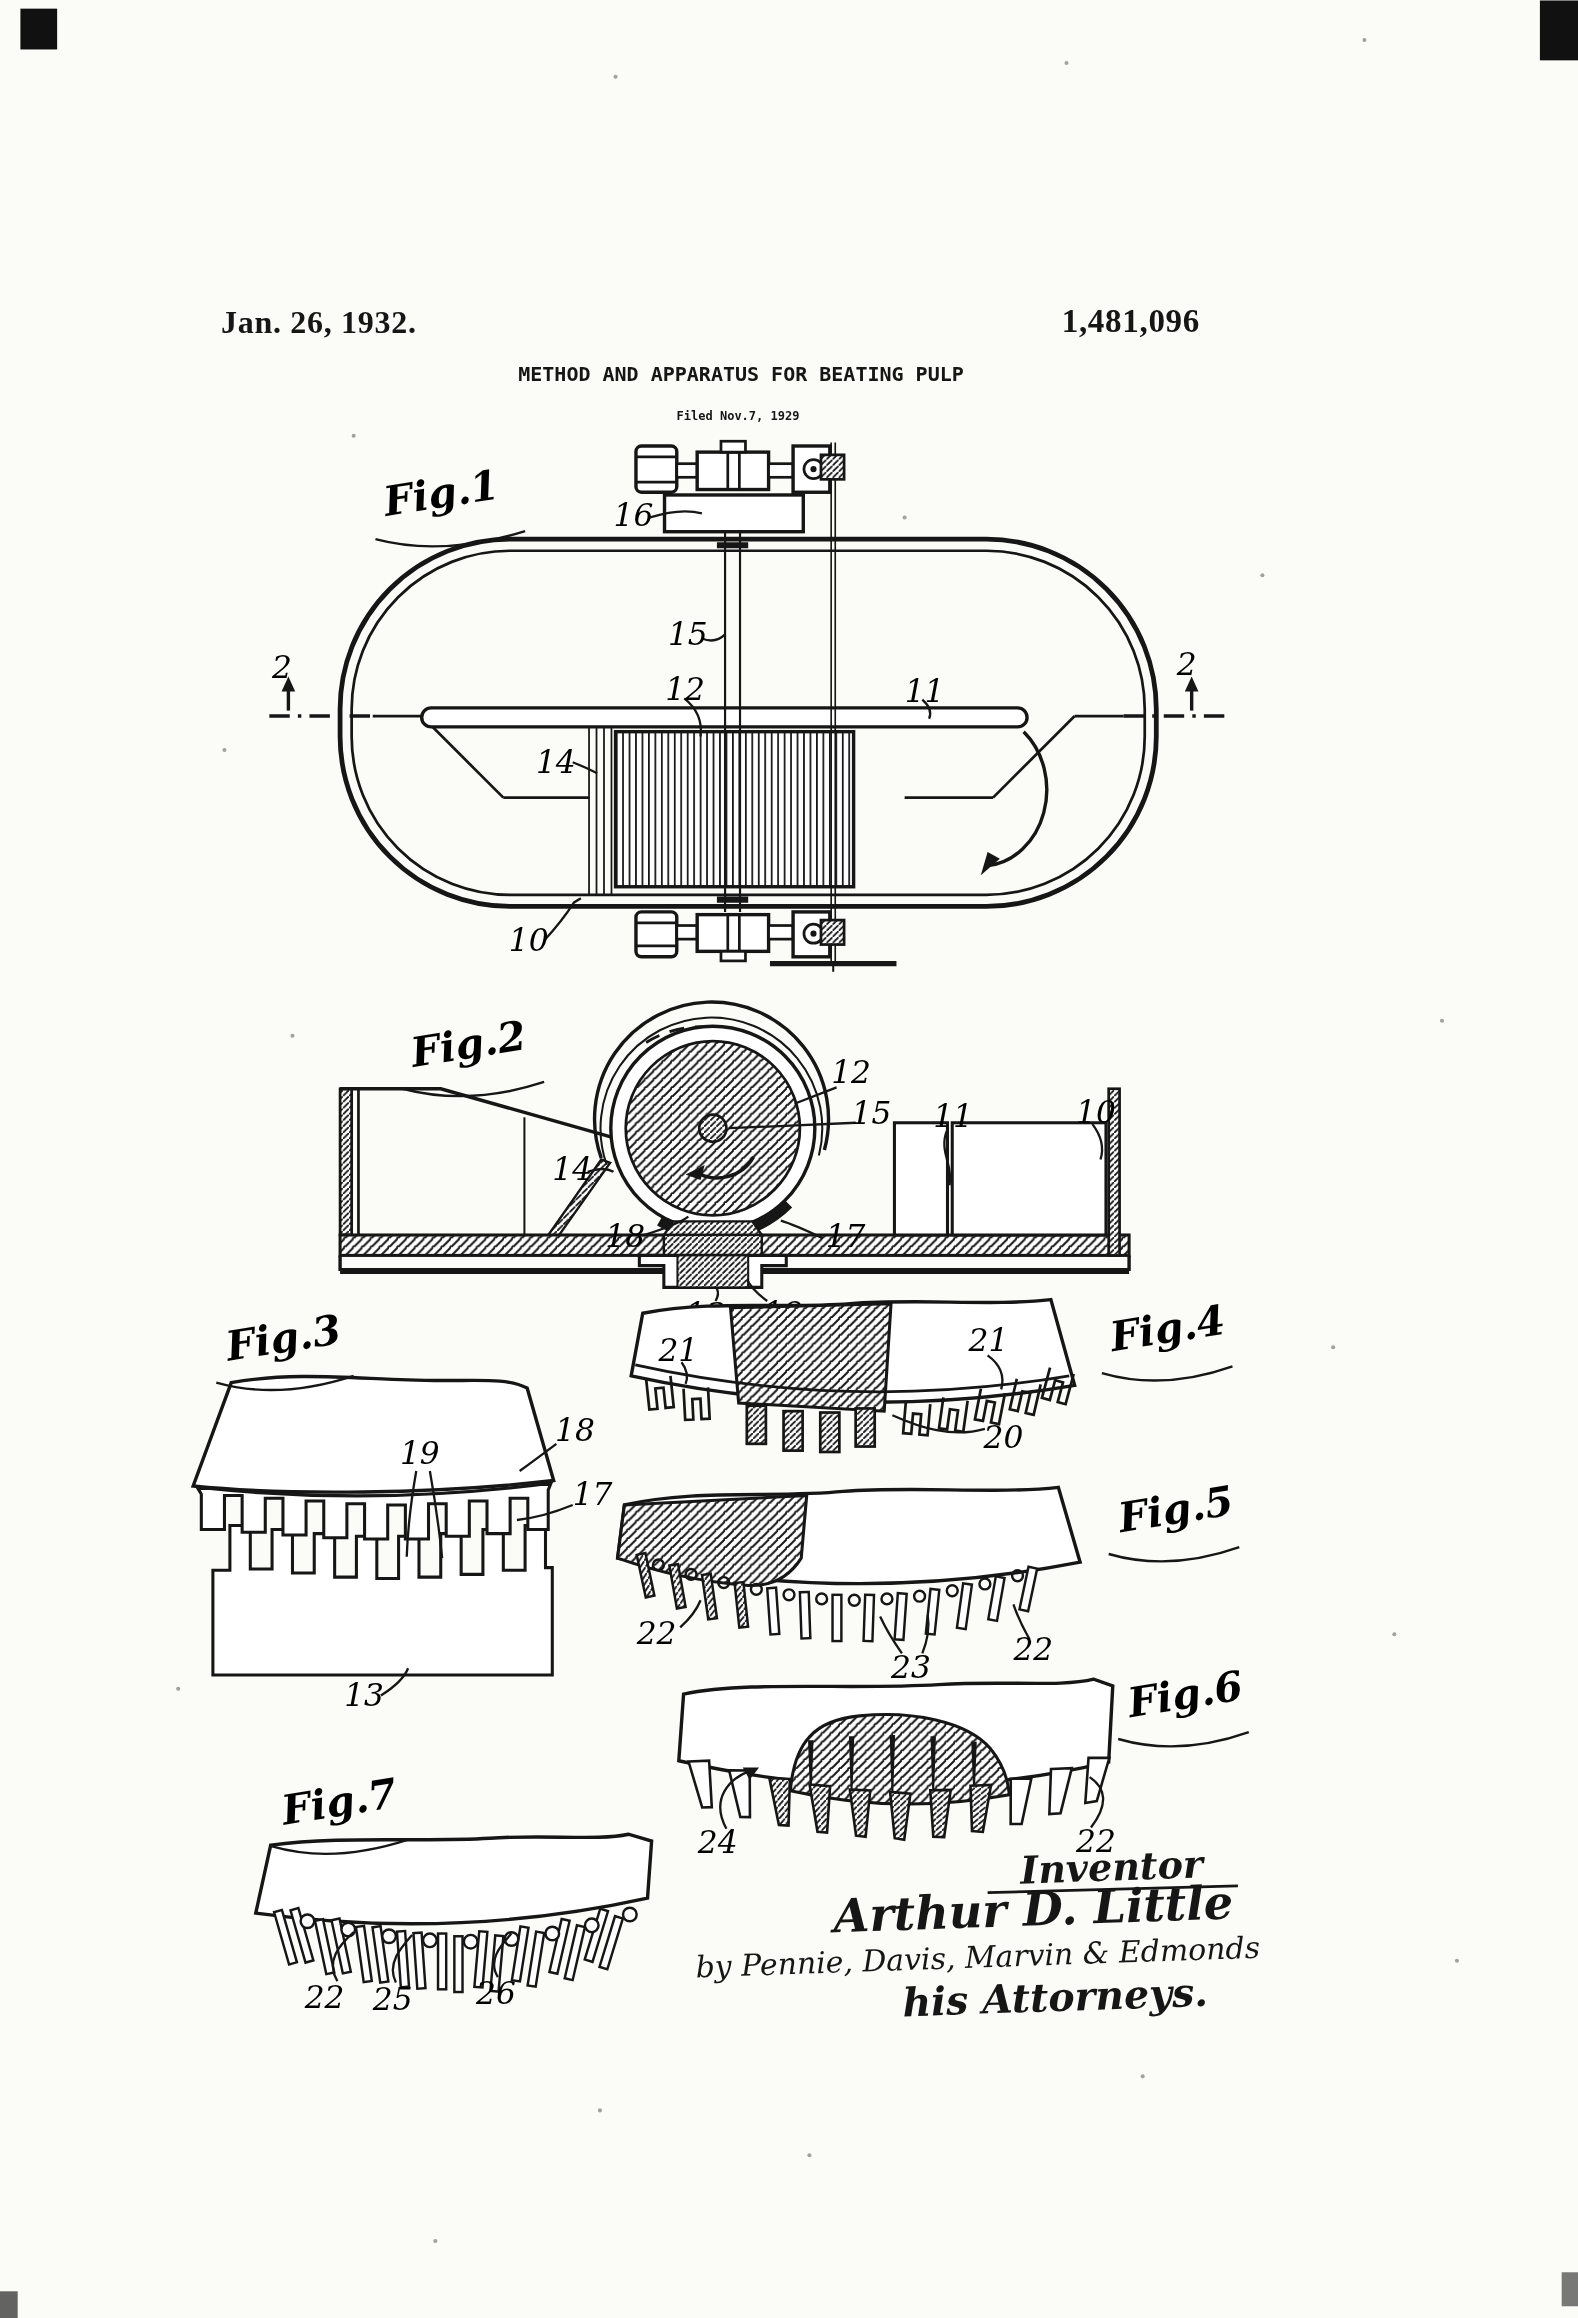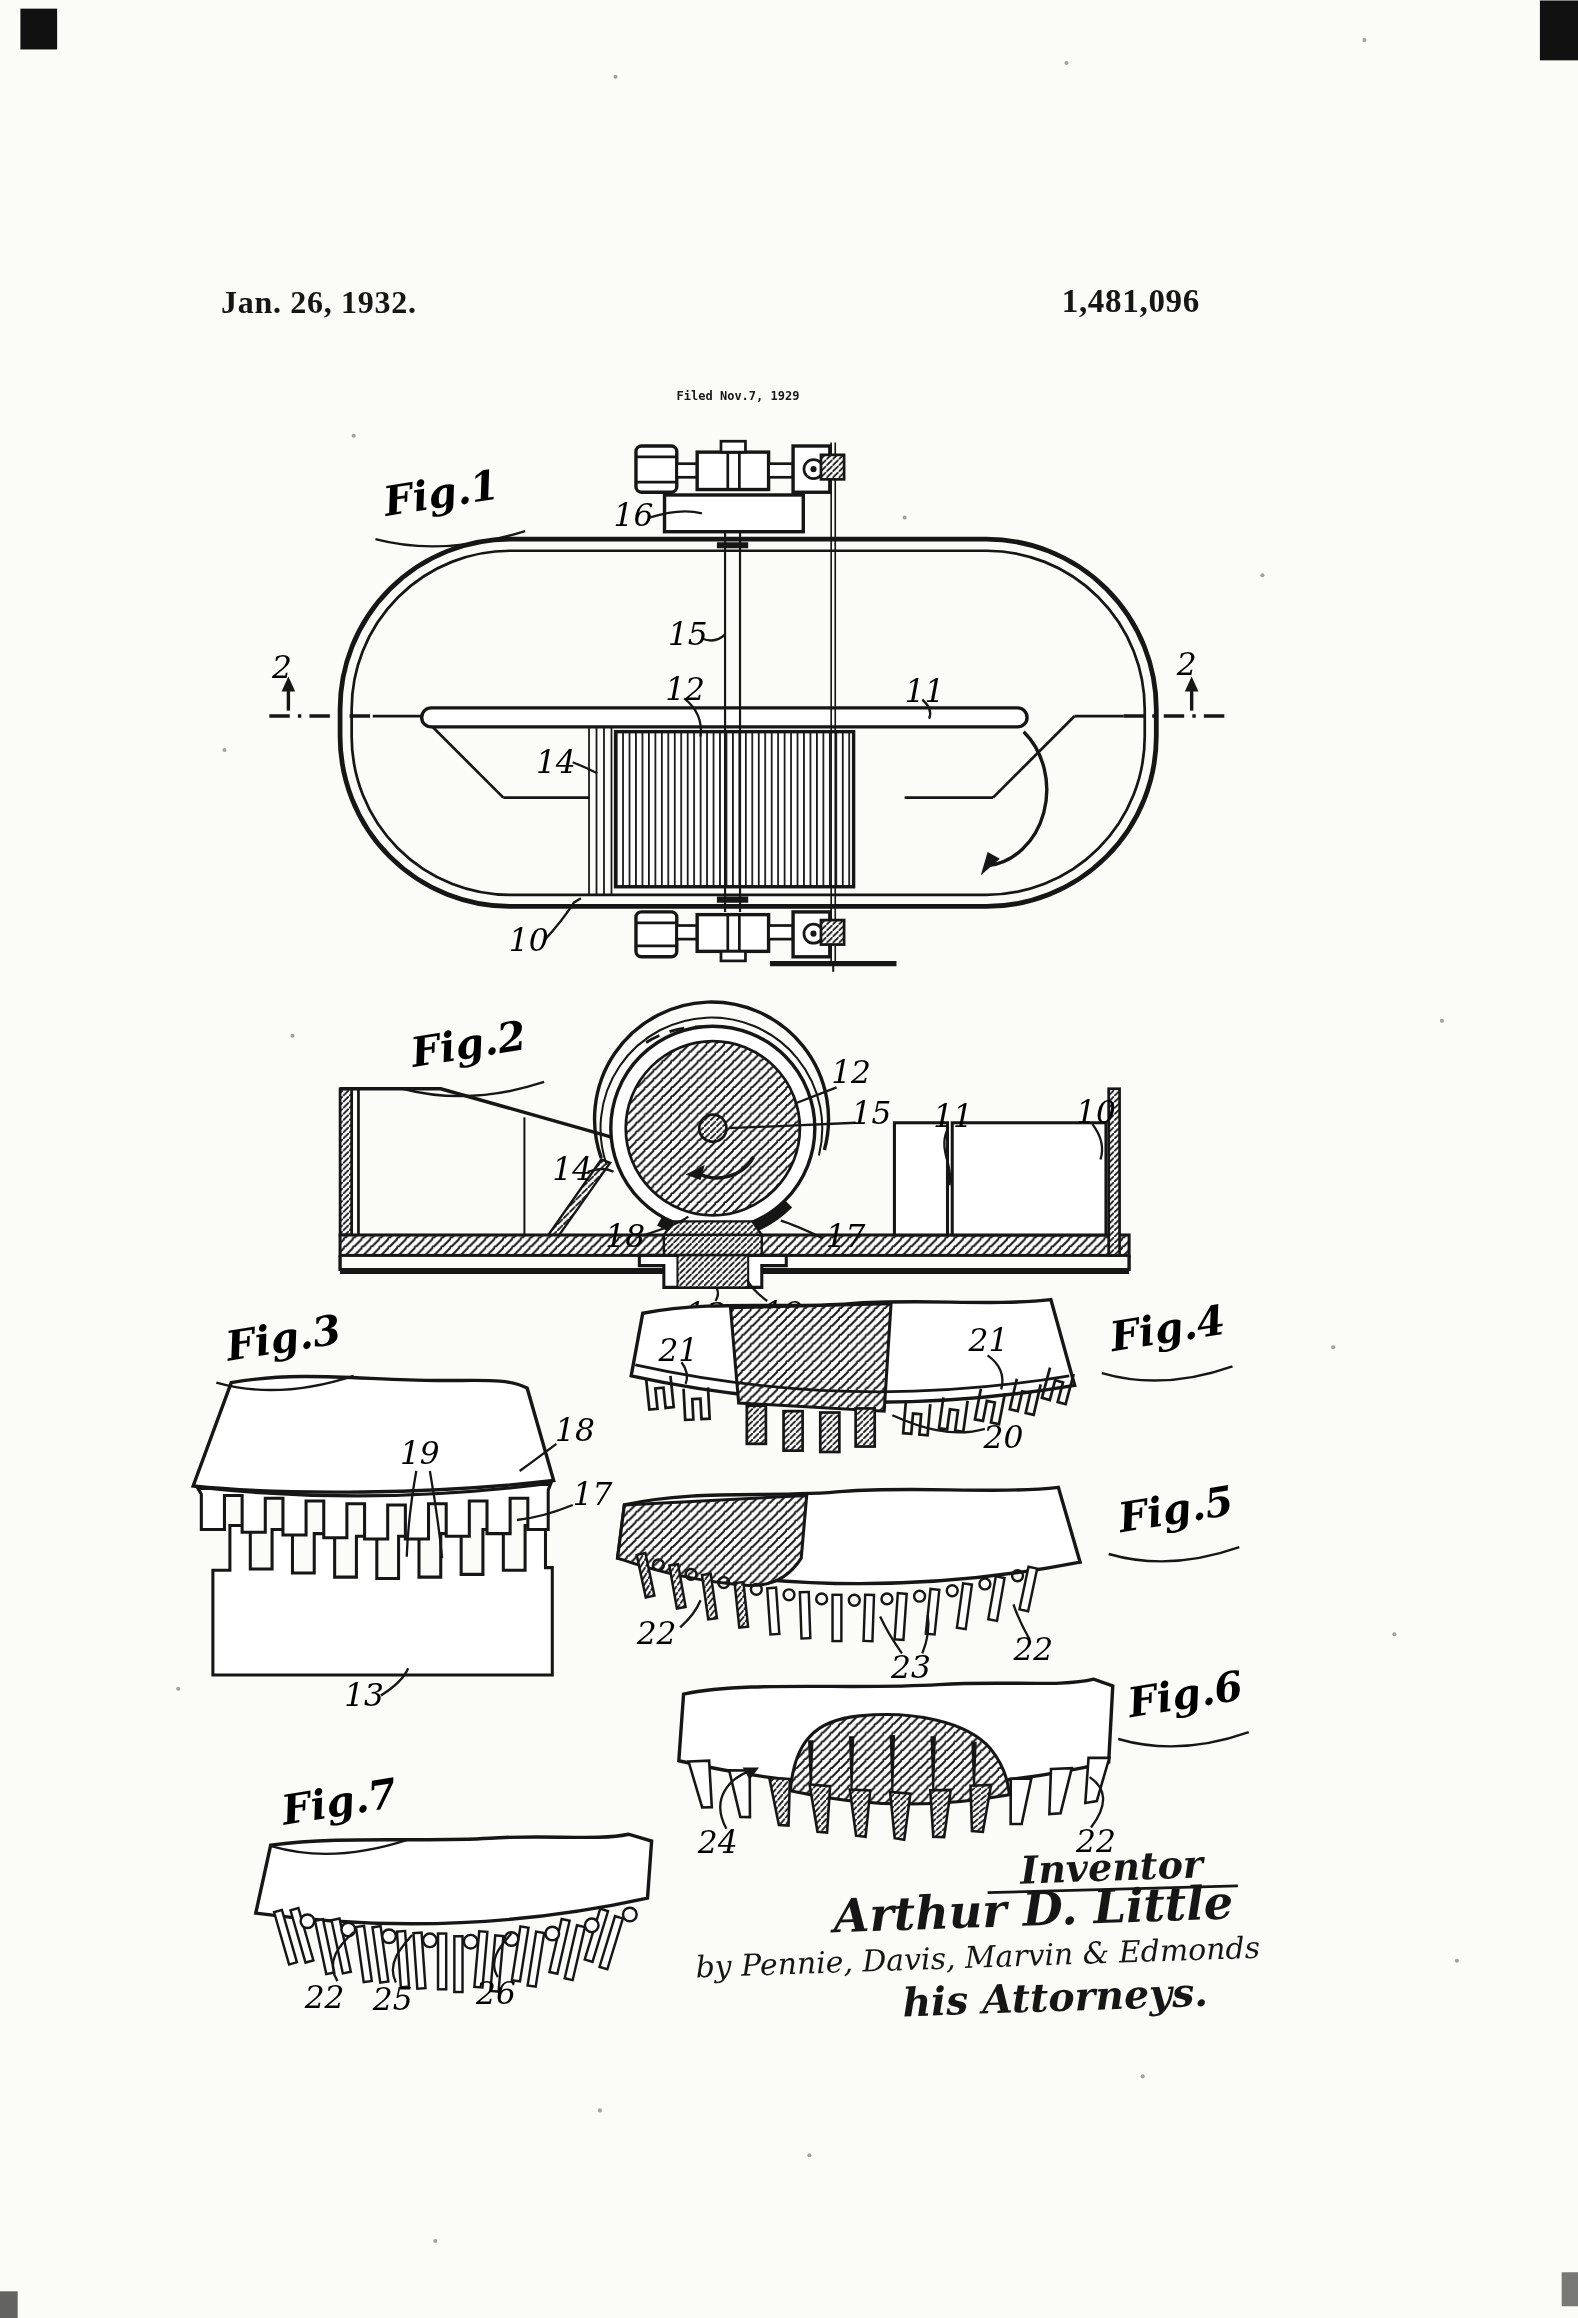--- a/index.html
+++ b/index.html
@@ -1,18 +1,18 @@
 <!DOCTYPE html>
 <html style="font-size:11px"><head>
 <meta charset="utf-8">
 <style>
   html,body{margin:0;padding:0;background:#d8d8d4;}
   .page{position:relative;width:1578px;height:2319px;background:#fbfbf8;overflow:hidden;
         font-family:"Liberation Serif", serif;color:#161616;}
-  .hdr{position:absolute;white-space:nowrap;}
+  .hdr{position:absolute;white-space:nowrap;margin-top:20px;}
   .date{left:221px;top:284px;font-weight:bold;font-size:32px;letter-spacing:0.7px;}
   .applicant{left:435px;top:294px;width:592px;text-align:center;
              font-family:"Liberation Sans",sans-serif;font-weight:bold;font-size:24px;letter-spacing:2px;}
   .patnum{right:378px;top:283px;font-weight:bold;font-size:33px;letter-spacing:0.7px;}
   .title{left:435px;top:342px;width:612px;text-align:center;
          font-family:"DejaVu Sans Mono",monospace;font-weight:bold;font-size:20px;letter-spacing:0px;}
   .filed{left:435px;top:389px;width:606px;text-align:center;
          font-family:"DejaVu Sans Mono",monospace;font-weight:bold;font-size:12px;}
   svg{position:absolute;left:0;top:0;}
   svg text{font-family:"DejaVu Serif",serif;font-style:italic;}
@@ -20,20 +20,21 @@
   .figlab{font-size:60px;font-weight:bold;}
   .sig{font-weight:bold;}
 </style>
 </head>
 <body>
 
 <div class="page">
 
   <div class="hdr date">Jan. 26, 1932.</div>
   <div class="hdr patnum">1,481,096</div>
+  <div class="hdr title">METHOD AND APPARATUS FOR BEATING PULP</div>
   <div class="hdr filed">Filed Nov.7, 1929</div>
 
   <svg width="1578" height="2319" viewBox="0 0 2320 3408">
     <defs>
       <pattern id="vh" width="9.5" height="12" patternUnits="userSpaceOnUse">
         <rect width="9.5" height="12" fill="#fff"></rect>
           <line x1="4" y1="0" x2="4" y2="12" stroke="#161616" stroke-width="2.6"></line>
       </pattern>
       <pattern id="dh" width="13" height="13" patternUnits="userSpaceOnUse">
         <rect width="13" height="13" fill="#fff"></rect>

